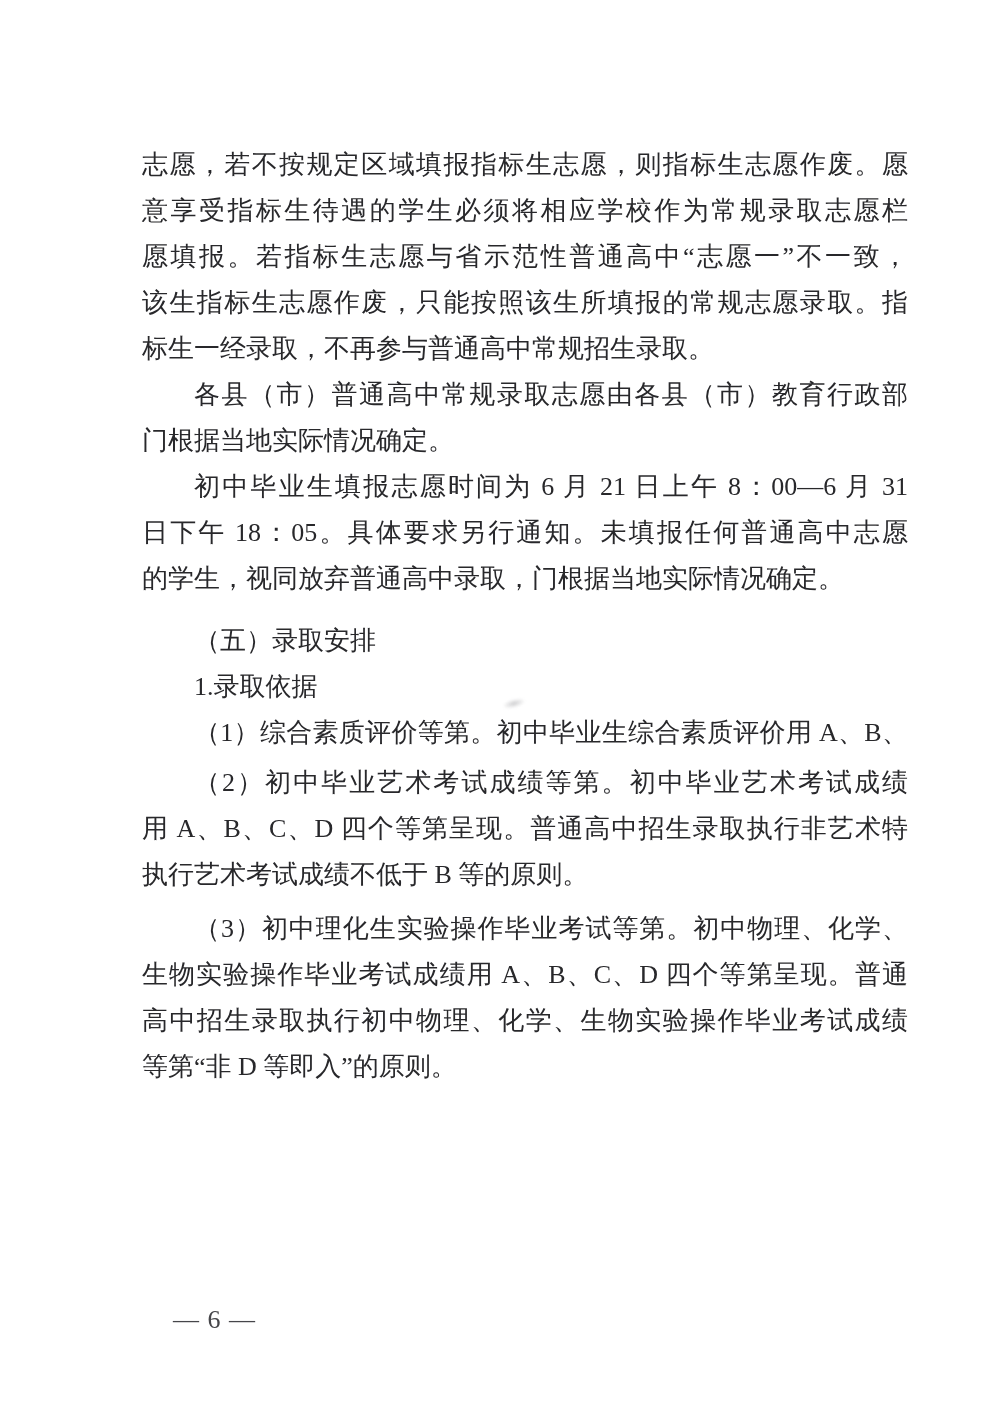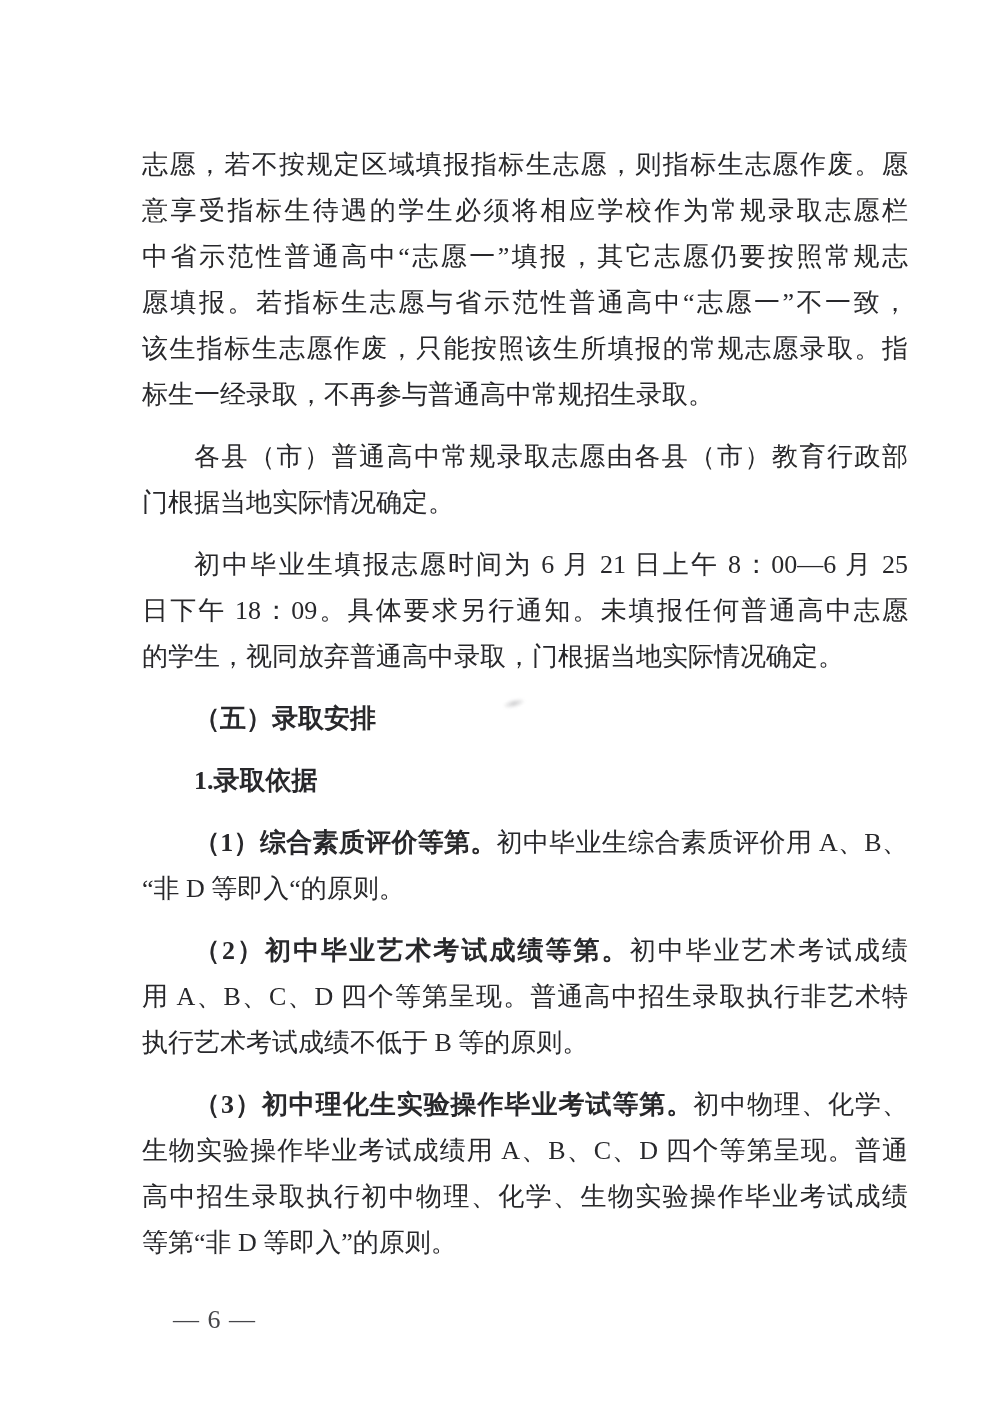--- a/index.html
+++ b/index.html
@@ -29,27 +29,27 @@
   .block { margin: 0; }
   .line {
     height: 46px;
     text-align: justify;
     text-align-last: justify;
   }
   .line.flush {
     text-align: center;
     text-align-last: left;
   }
-  .line.indent { text-indent: 52px; margin-top: 16px; }
+  .line.indent { text-indent: 52px; }
   .heading .line {
     text-align: left;
     text-align-last: left;
     font-weight: bold;
   }
-  .seg.bold { font-weight: bold; }
+  .seg.bold { font-weight: normal; }
   
   .block-3 { margin-top: 16px; }
   .block-6 { margin-top: 4px; }
   .block-7 { margin-top: 8px; }
   .footer {
     position: absolute;
     left: 173px;
     top: 1300px;
     font-size: 26px;
     line-height: 40px;
@@ -68,43 +68,41 @@
   }
 </style>
 </head>
 <body>
 
 <div class="page">
   <div class="content" id="content">
       <div class="block block-0">
         <div class="line"><span class="seg">志愿，若不按规定区域填报指标生志愿，则指标生志愿作废。愿</span></div>
         <div class="line"><span class="seg">意享受指标生待遇的学生必须将相应学校作为常规录取志愿栏</span></div>
-        <div class="line"><span class="seg">中省示范性普通高中“志愿一”填报，其它志愿仍要按照常规志</span></div>
         <div class="line"><span class="seg">愿填报。若指标生志愿与省示范性普通高中“志愿一”不一致，</span></div>
         <div class="line"><span class="seg">该生指标生志愿作废，只能按照该生所填报的常规志愿录取。指</span></div>
         <div class="line flush"><span class="seg">标生一经录取，不再参与普通高中常规招生录取。</span></div>
       </div>
       <div class="block block-1">
         <div class="line indent"><span class="seg">各县（市）普通高中常规录取志愿由各县（市）教育行政部</span></div>
         <div class="line flush"><span class="seg">门根据当地实际情况确定。</span></div>
       </div>
       <div class="block block-2">
-        <div class="line indent"><span class="seg">初中毕业生填报志愿时间为 6 月 21 日上午 8：00—6 月 25</span></div>
-        <div class="line"><span class="seg">日下午 18：09。具体要求另行通知。未填报任何普通高中志愿</span></div>
+        <div class="line indent"><span class="seg">初中毕业生填报志愿时间为 6 月 21 日上午 8：00—6 月 31</span></div>
+        <div class="line"><span class="seg">日下午 18：05。具体要求另行通知。未填报任何普通高中志愿</span></div>
         <div class="line flush"><span class="seg">的学生，视同放弃普通高中录取，门根据当地实际情况确定。</span></div>
       </div>
       <div class="block block-3 heading">
         <div class="line flush indent"><span class="seg bold">（五）录取安排</span></div>
       </div>
       <div class="block block-4 heading">
         <div class="line flush indent"><span class="seg bold">1.录取依据</span></div>
       </div>
       <div class="block block-5">
         <div class="line indent"><span class="seg bold">（1）综合素质评价等第。</span><span class="seg">初中毕业生综合素质评价用 A、B、</span></div>
-        <div class="line flush"><span class="seg">“非 D 等即入“的原则。</span></div>
       </div>
       <div class="block block-6">
         <div class="line indent"><span class="seg bold">（2）初中毕业艺术考试成绩等第。</span><span class="seg">初中毕业艺术考试成绩</span></div>
         <div class="line"><span class="seg">用 A、B、C、D 四个等第呈现。普通高中招生录取执行非艺术特</span></div>
         <div class="line flush"><span class="seg">执行艺术考试成绩不低于 B 等的原则。</span></div>
       </div>
       <div class="block block-7">
         <div class="line indent"><span class="seg bold">（3）初中理化生实验操作毕业考试等第。</span><span class="seg">初中物理、化学、</span></div>
         <div class="line"><span class="seg">生物实验操作毕业考试成绩用 A、B、C、D 四个等第呈现。普通</span></div>
         <div class="line"><span class="seg">高中招生录取执行初中物理、化学、生物实验操作毕业考试成绩</span></div>

